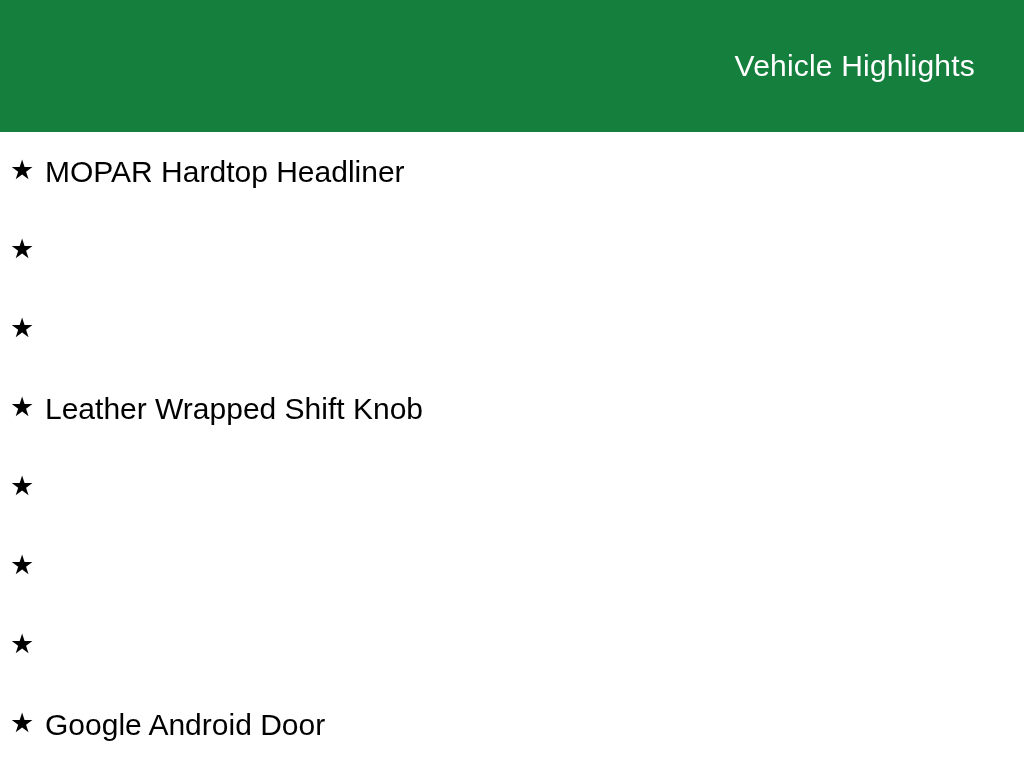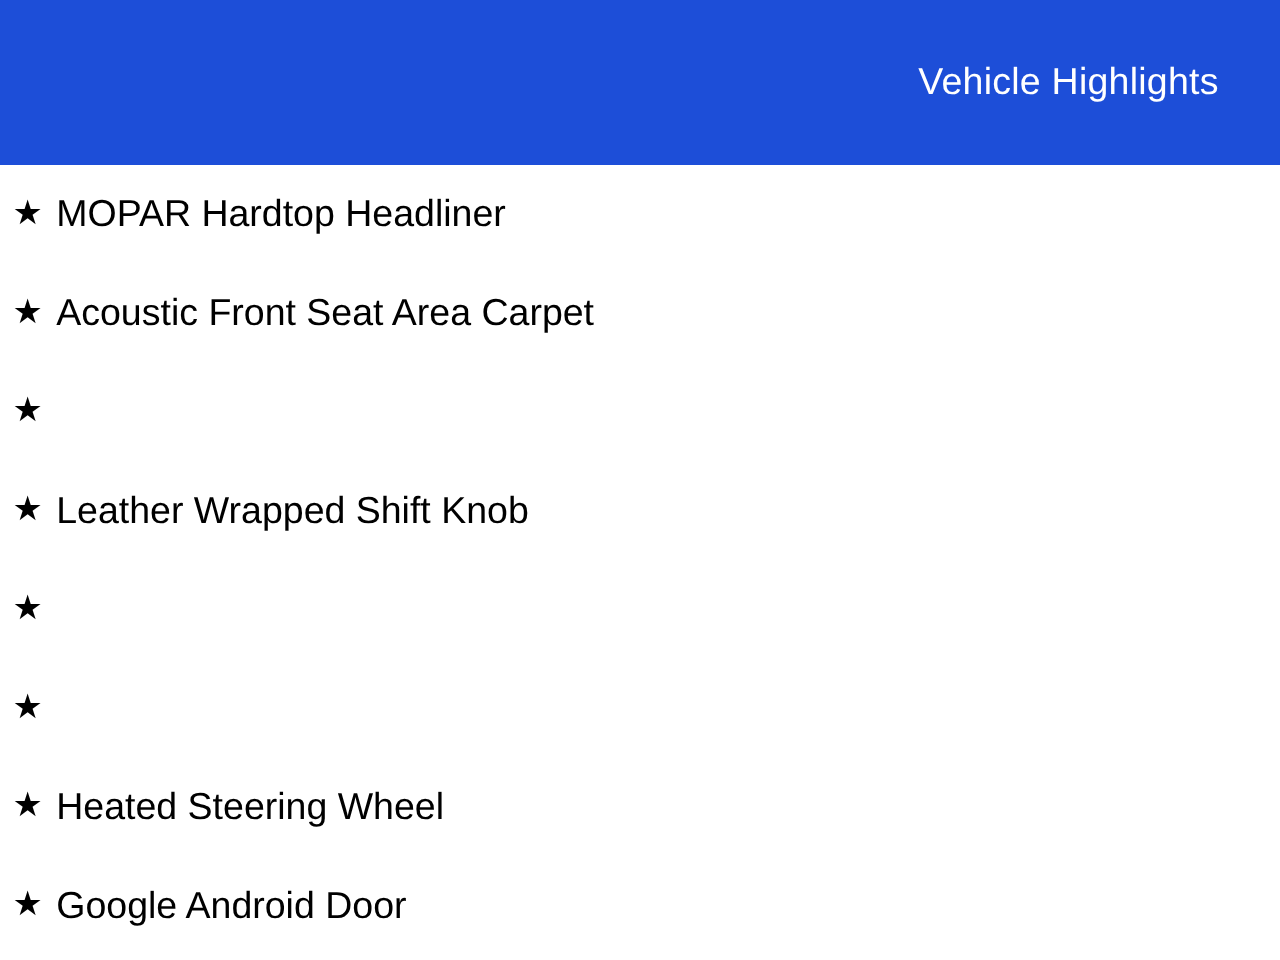--- a/index.html
+++ b/index.html
@@ -15,21 +15,21 @@
   }
   .page {
     width: 1024px;
     height: 768px;
     display: flex;
     flex-direction: column;
   }
   .header-bar {
     height: 132px;
     flex: 0 0 132px;
-    background: #1d4ed8;
+    background: #15803d;
     display: flex;
     align-items: center;
     justify-content: flex-end;
     padding-right: 49px;
     box-sizing: border-box;
   }
   .header-title {
     color: #ffffff;
     font-size: 30px;
     letter-spacing: 0.2px;
@@ -74,21 +74,20 @@
 
   <div class="highlight-list">
 
     <div class="list-item">
       <span class="star">★</span>
       <span class="item-label">MOPAR Hardtop Headliner</span>
     </div>
 
     <div class="list-item">
       <span class="star">★</span>
-      <span class="item-label">Acoustic Front Seat Area Carpet</span>
     </div>
 
     <div class="list-item">
       <span class="star">★</span>
     </div>
 
     <div class="list-item">
       <span class="star">★</span>
       <span class="item-label">Leather Wrapped Shift Knob</span>
     </div>
@@ -96,21 +95,20 @@
     <div class="list-item">
       <span class="star">★</span>
     </div>
 
     <div class="list-item">
       <span class="star">★</span>
     </div>
 
     <div class="list-item">
       <span class="star">★</span>
-      <span class="item-label">Heated Steering Wheel</span>
     </div>
 
     <div class="list-item">
       <span class="star">★</span>
       <span class="item-label">Google Android Door</span>
     </div>
 
   </div>
 
 </div>

